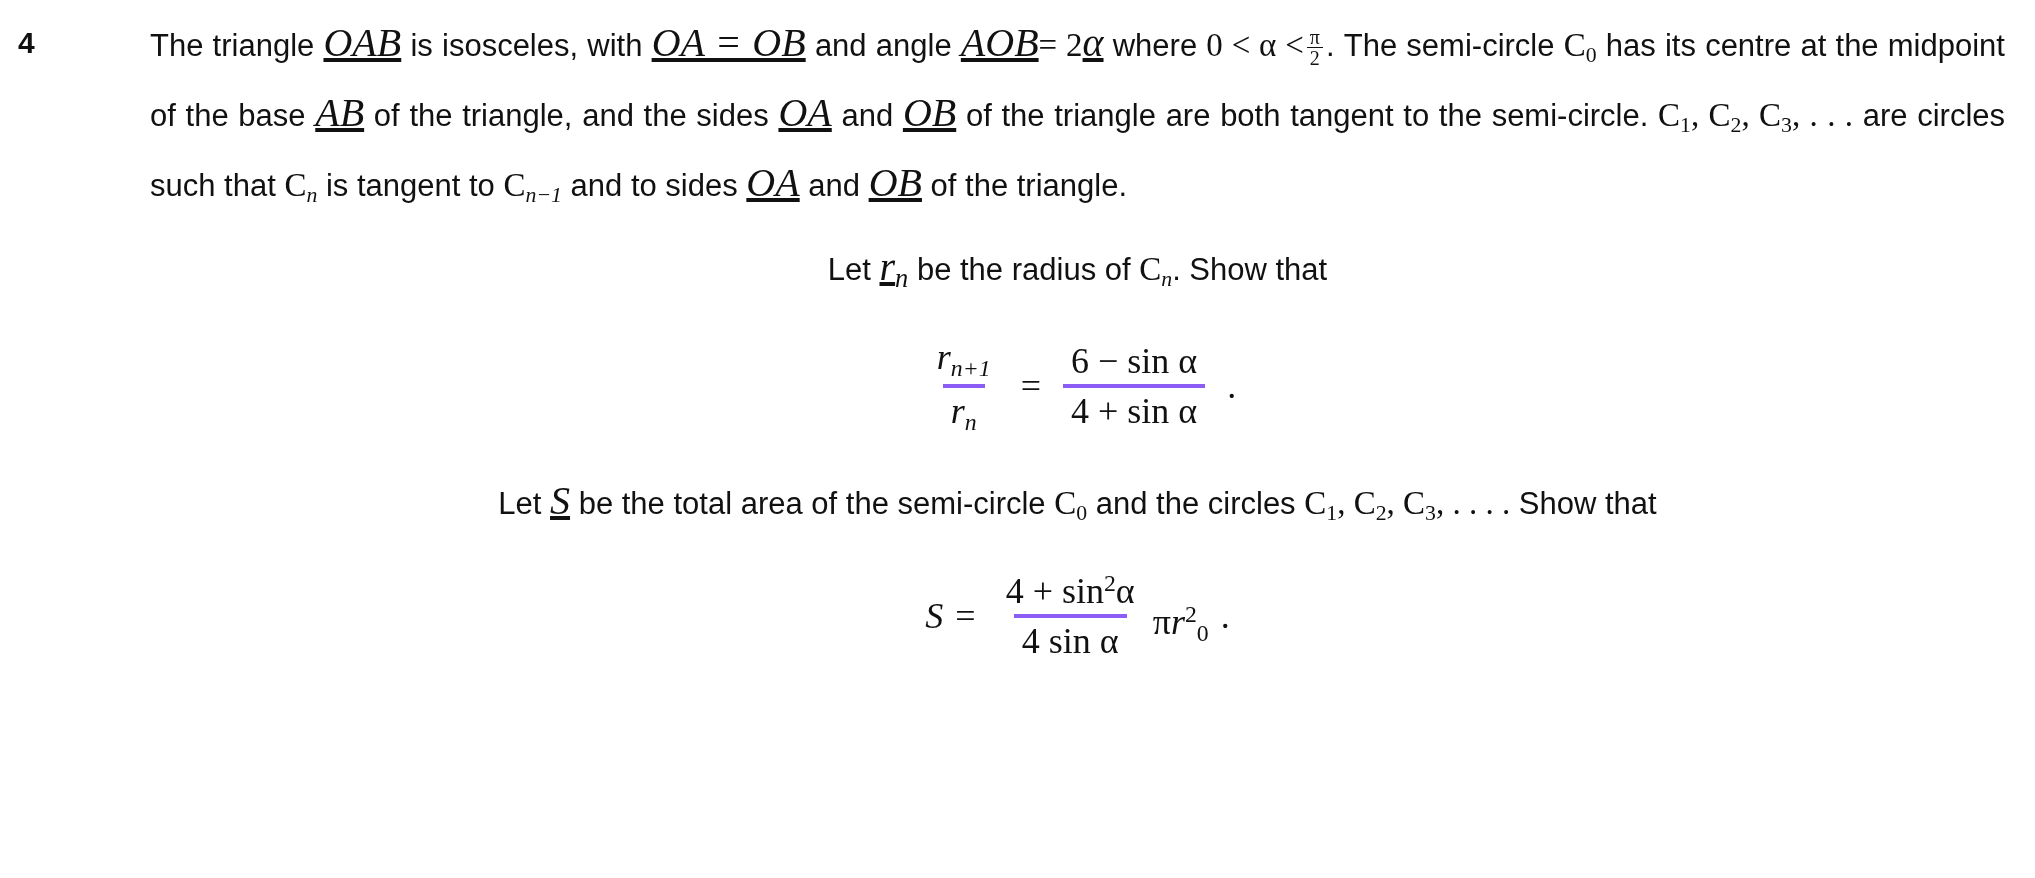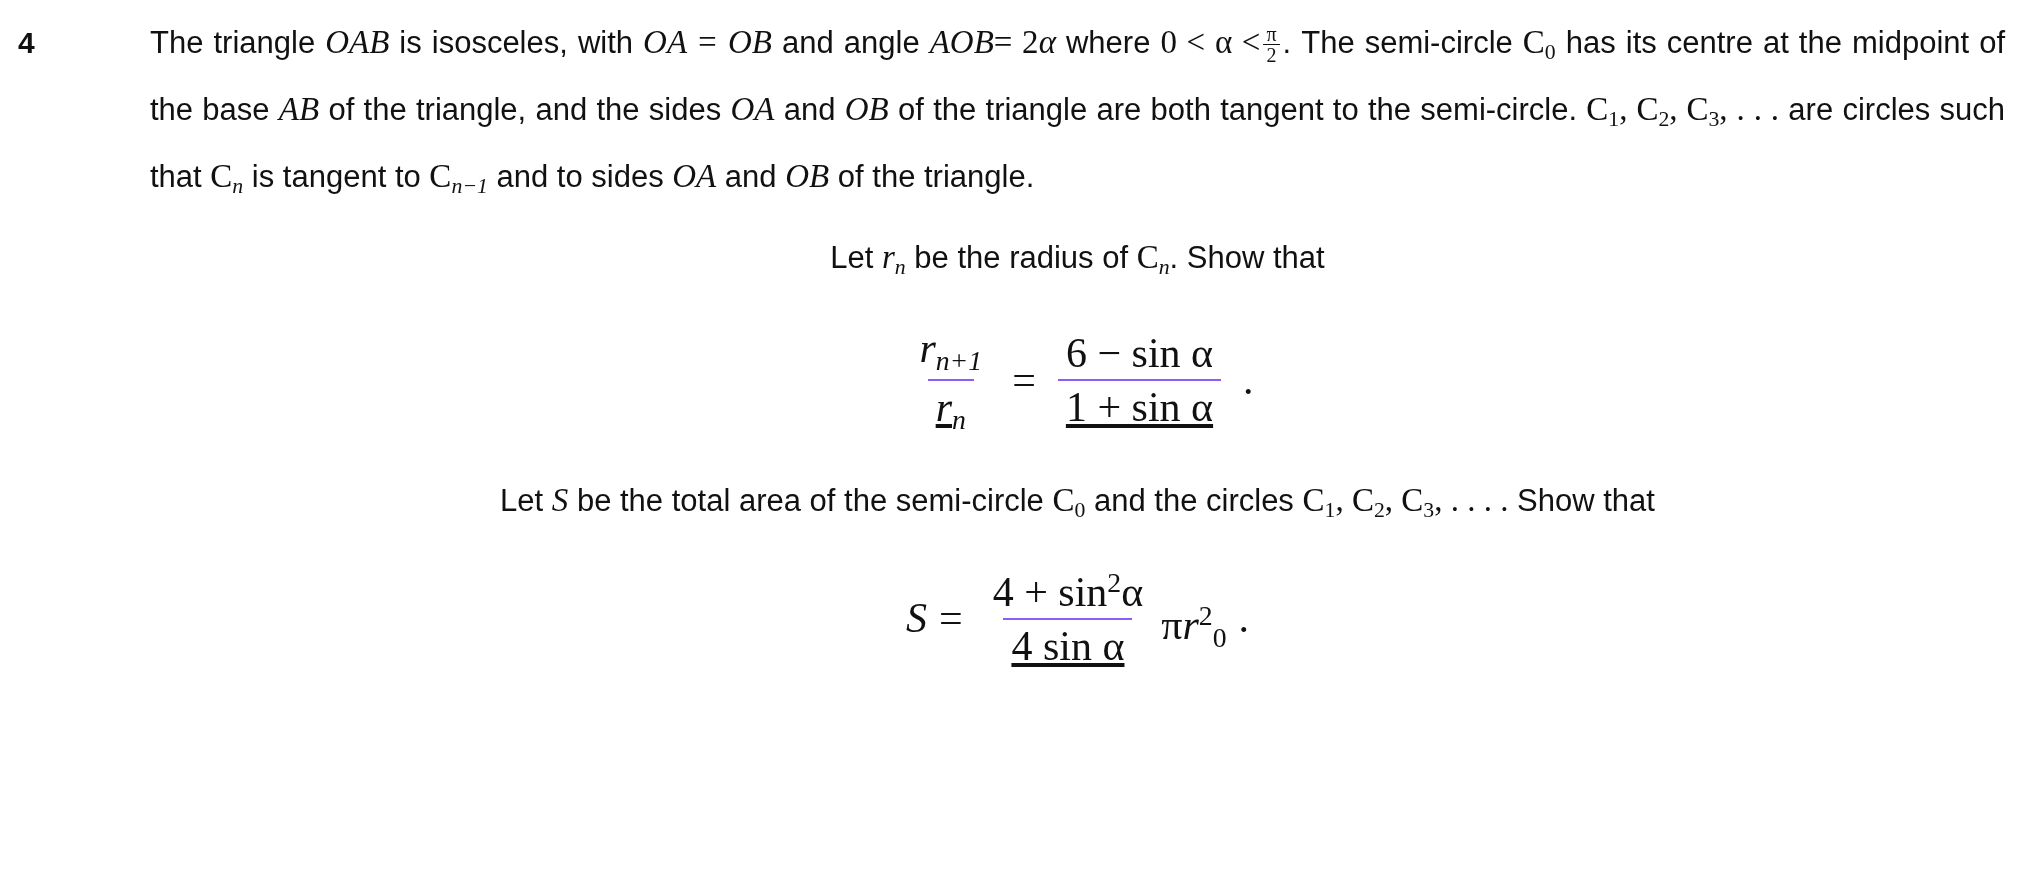--- a/index.html
+++ b/index.html
@@ -51,21 +51,22 @@
     text-align-last: left;
   }
   .spacer-sm { height: 14px; }
   .spacer-md { height: 26px; }
   .spacer-lg { height: 34px; }
 
   
   .mi {
     font-family: "Liberation Serif", serif;
     font-style: italic;
-    font-size: 33px;
+    font-size: 40px;
+    text-decoration: underline;
   }
   .mup {
     font-family: "Liberation Serif", serif;
     font-style: normal;
     font-size: 33px;
   }
   .sub {
     font-size: 0.66em;
     vertical-align: -0.28em;
     font-style: normal;
@@ -95,40 +96,39 @@
   }
   .sfrac .num { display: block; padding: 0 3px; }
   .sfrac .den { display: block; border-top: 1.6px solid #111; padding: 0 3px; }
 
   
   .display-eq {
     display: flex;
     justify-content: center;
     align-items: center;
     font-family: "Liberation Serif", serif;
-    font-size: 42px;
+    font-size: 36px;
   }
   .eqline {
     display: inline-flex;
     align-items: center;
   }
   .frac {
     display: inline-flex;
     flex-direction: column;
     align-items: center;
     vertical-align: middle;
     margin: 0 10px;
   }
   .frac > .num, .frac > .den {
     padding: 2px 8px;
     white-space: nowrap;
   }
   .frac > .den {
-    border-top: 2px solid #8b5cf6;
-    text-decoration: underline;
+    border-top: 4px solid #8b5cf6;
   }
   .eq-sign {
     padding: 0 12px;
     font-family: "Liberation Serif", serif;
     font-style: normal;
   }
   .period {
     padding-left: 12px;
     font-family: "Liberation Serif", serif;
   }
@@ -155,21 +155,21 @@
 
       <div class="display-eq">
         <span class="eqline">
           <span class="frac">
             <span class="num it"><span>r</span><span class="sub it">n+1</span></span>
             <span class="den it"><span>r</span><span class="sub it">n</span></span>
           </span>
           <span class="eq-sign">=</span>
           <span class="frac">
             <span class="num">6 − sin α</span>
-            <span class="den">1 + sin α</span>
+            <span class="den">4 + sin α</span>
           </span>
           <span class="period">.</span>
         </span>
       </div>
 
       <div class="spacer-lg"></div>
 
       <div class="para"><span>Let </span><span class="mi">S</span><span> be the total area of the semi-circle </span><span class="mup nowrap"><span>C</span><span class="sub">0</span></span><span> and the circles </span><span class="mup nowrap"><span>C</span><span class="sub">1</span><span>, C</span><span class="sub">2</span><span>, C</span><span class="sub">3</span><span>, . . . .</span></span><span> Show that</span></div>
 
       <div class="spacer-md"></div>

